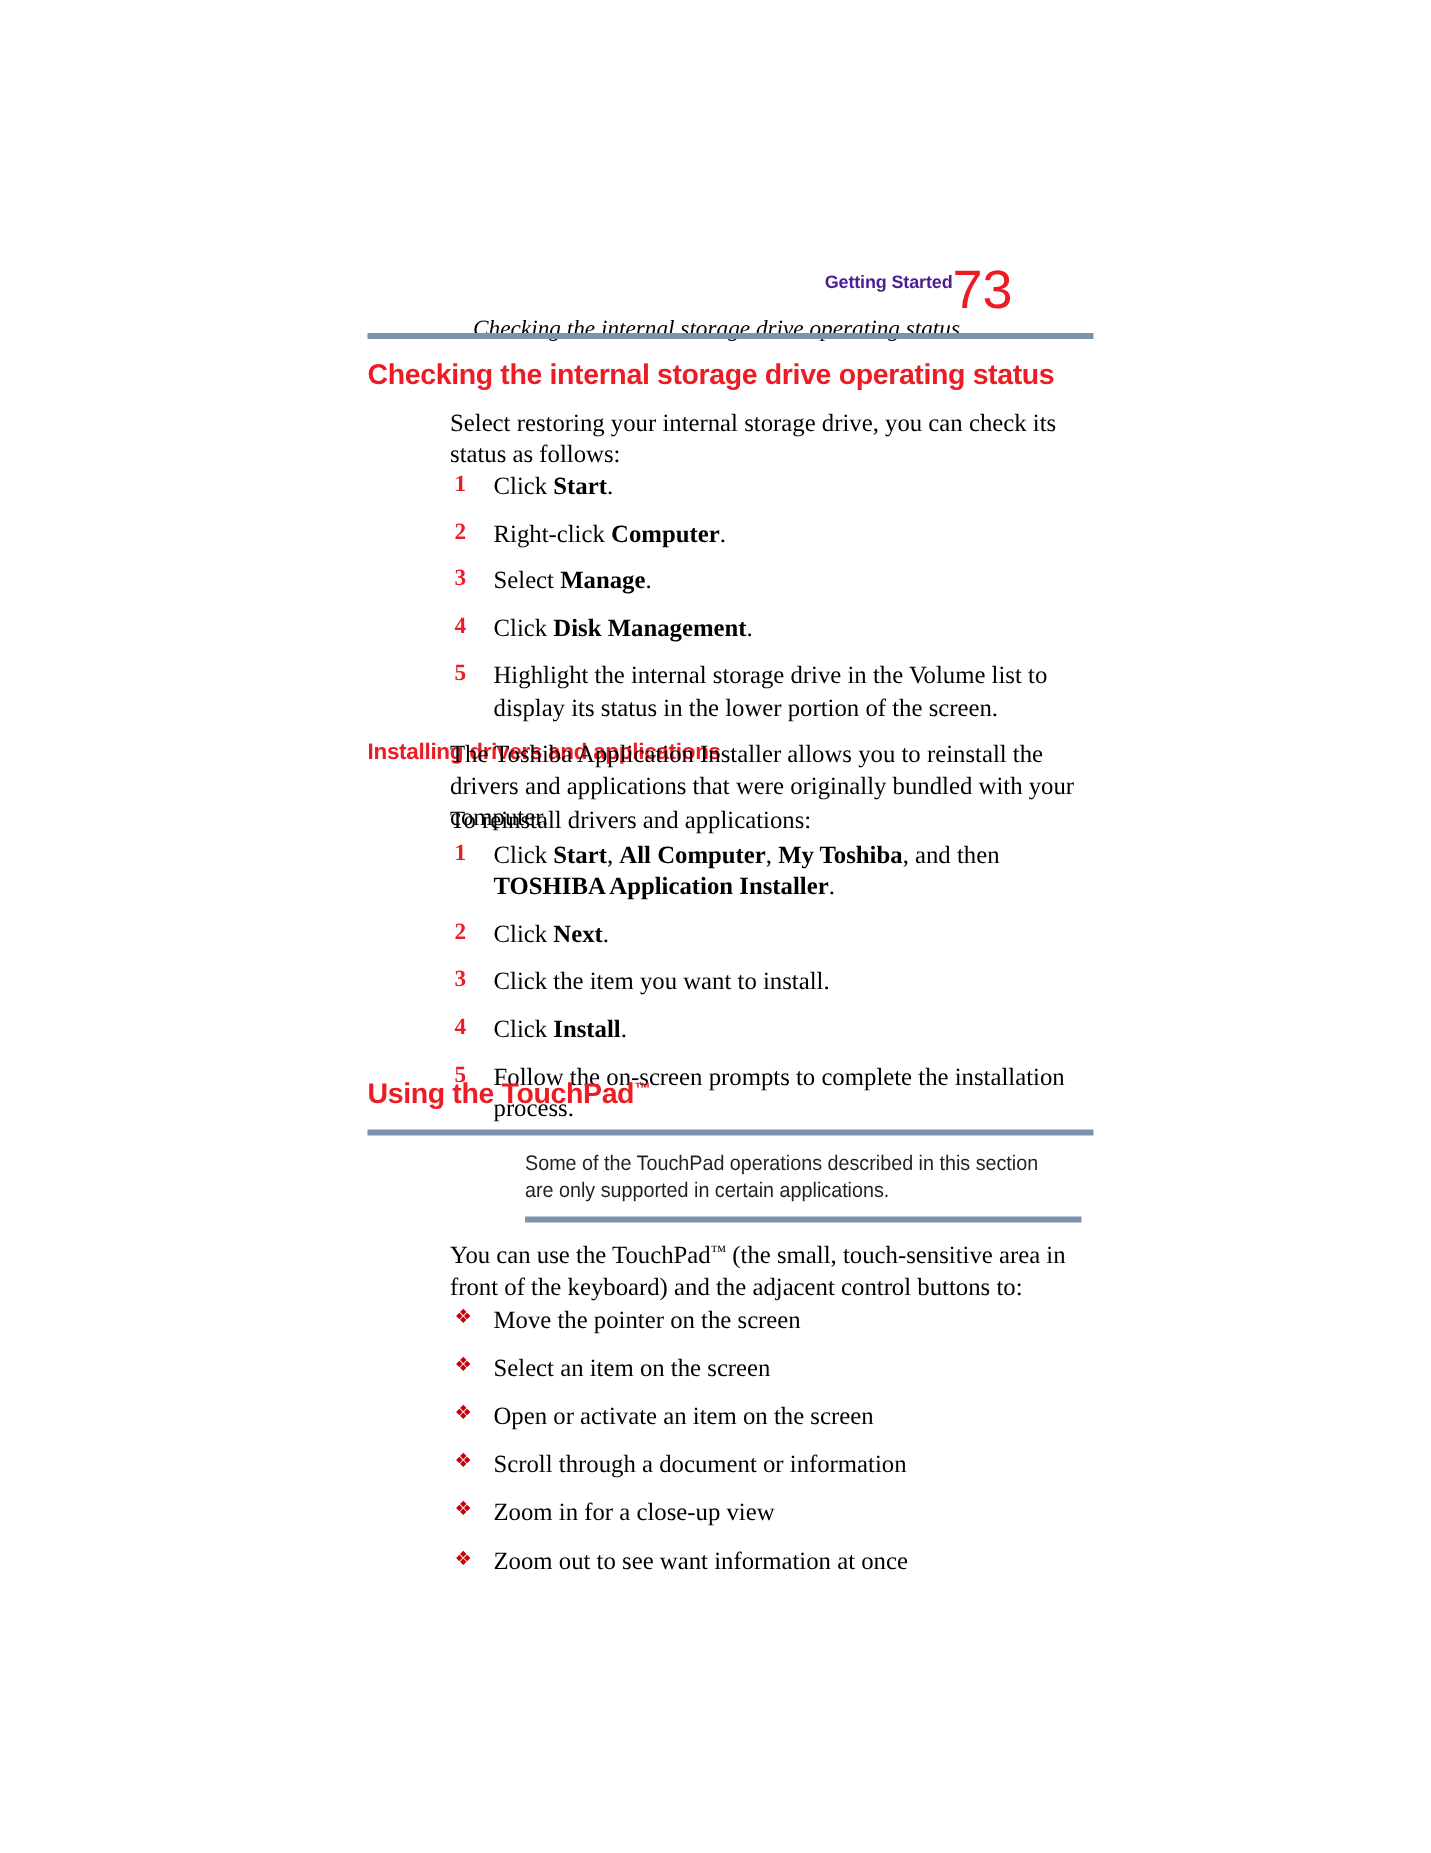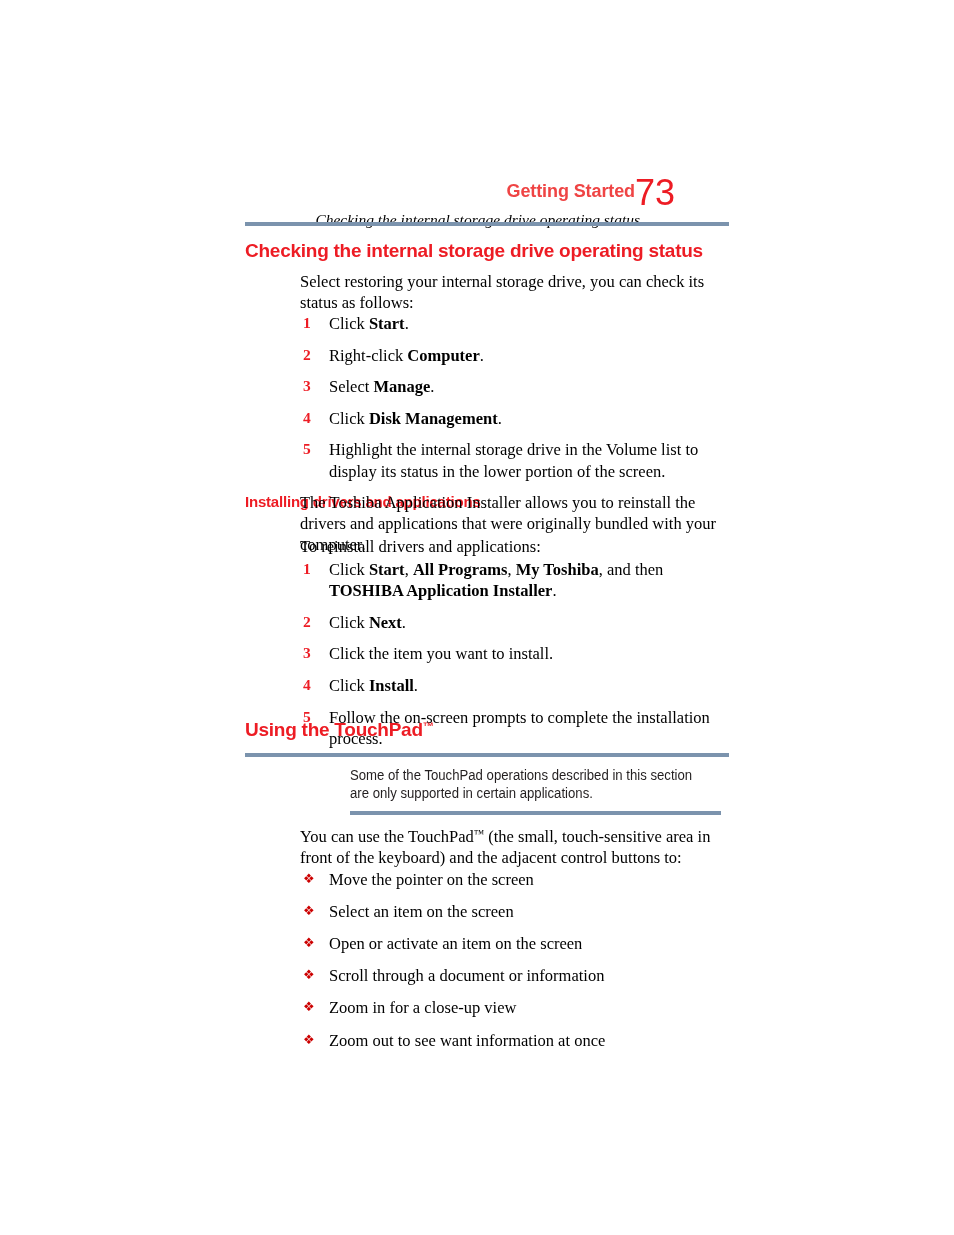--- a/index.html
+++ b/index.html
@@ -32,23 +32,23 @@
     width: 485px;
   }
   .rh-row1 {
     display: flex;
     align-items: flex-start;
     justify-content: flex-end;
   }
   .rh-section {
     font-family: "Liberation Sans", "DejaVu Sans", sans-serif;
     font-weight: bold;
-    font-size: 18px;
+    font-size: 12px;
     letter-spacing: -0.1px;
-    color: #ef4444;
+    color: #4c1d95;
     line-height: 1;
     padding-top: 6px;
   }
   .rh-pagenum {
     font-family: "Liberation Sans", "DejaVu Sans", sans-serif;
     font-weight: normal;
     font-size: 36px;
     line-height: 0.95;
     color: #ed1c24;
     width: 95px;
@@ -249,21 +249,21 @@
   </div>
 
   <div class="h2">Installing drivers and applications</div>
 
   <div class="para p-installer">The Toshiba Application Installer allows you to reinstall the drivers and applications that were originally bundled with your computer.</div>
   <div class="para p-reinstall">To reinstall drivers and applications:</div>
 
   <div class="list l-install">
     <div class="li">
       <span class="li-marker">1</span>
-      <span class="li-text"><span>Click </span><b>Start</b><span>, </span><b>All Programs</b><span>, </span><b>My Toshiba</b><span>, and then </span><b>TOSHIBA Application Installer</b><span>.</span></span>
+      <span class="li-text"><span>Click </span><b>Start</b><span>, </span><b>All Computer</b><span>, </span><b>My Toshiba</b><span>, and then </span><b>TOSHIBA Application Installer</b><span>.</span></span>
     </div>
     <div class="li">
       <span class="li-marker">2</span>
       <span class="li-text"><span>Click </span><b>Next</b><span>.</span></span>
     </div>
     <div class="li">
       <span class="li-marker">3</span>
       <span class="li-text"><span>Click the item you want to install.</span><b></b><span></span></span>
     </div>
     <div class="li">

